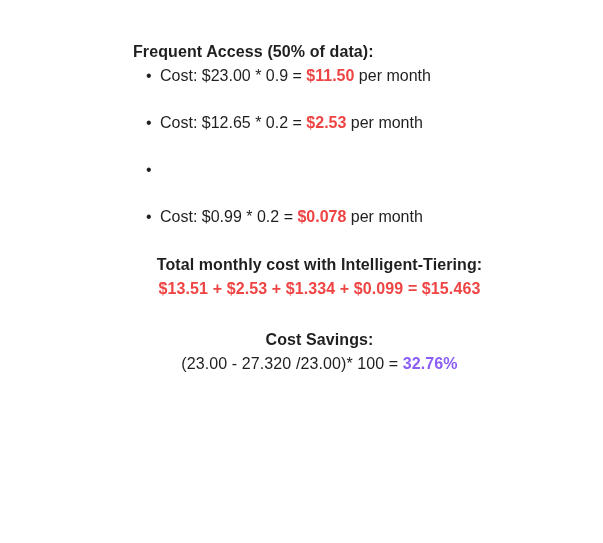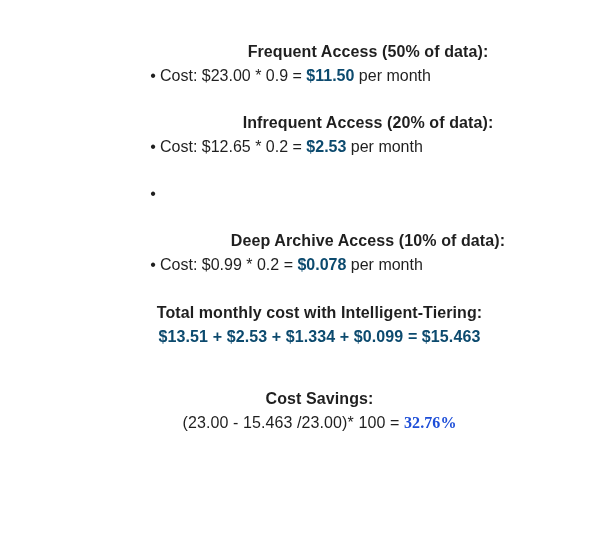--- a/index.html
+++ b/index.html
@@ -1,15 +1,15 @@
 <!DOCTYPE html>
 <html><head>
 <meta charset="utf-8">
 <style>
-  * { margin: 0; padding: 0; box-sizing: border-box; text-align: center; }
+  * { margin: 0; padding: 0; box-sizing: border-box; }
   html, body { background: #ffffff; }
   .canvas {
     position: relative;
     width: 603px;
     height: 543px;
     background: #ffffff;
     font-family: "Liberation Sans", "DejaVu Sans", sans-serif;
     font-size: 16px;
     line-height: 24px;
     color: #1f1f1f;
@@ -33,28 +33,28 @@
   }
   .bullet {
     display: inline-block;
     width: 14px;
     margin-left: 13px;
     flex: 0 0 14px;
     font-size: 16px;
   }
   .bullet-text { white-space: pre-wrap; }
   .bold { font-weight: 700; }
-  .teal { color: #0c4a6e; }
-  .green { color: #1d4ed8; font-family: Liberation Serif, serif; }
+  .teal { color: #ef4444; }
+  .green { color: #8b5cf6; }
   .total-block {
     margin-top: 24px;
     text-align: center;
   }
   .savings-block {
-    margin-top: 38px;
+    margin-top: 27px;
     text-align: center;
   }
   .centered-line { line-height: 24px; letter-spacing: 0.1px; padding-left: 36px; }
   .formula-line { white-space: pre-wrap; }
 </style>
 </head>
 <body>
 
 <div class="canvas">
 
@@ -62,46 +62,44 @@
 
     <section class="tier">
       <div class="tier-heading">Frequent Access (50% of data):</div>
       <div class="bullet-line">
         <span class="bullet">•</span>
         <span class="bullet-text"><span>Cost: $23.00 * 0.9 = </span><span class="teal bold">$11.50</span><span> per month</span></span>
       </div>
     </section>
 
     <section class="tier">
-      <div class="tier-heading">Infrequent Access (20% of data):</div>
       <div class="bullet-line">
         <span class="bullet">•</span>
         <span class="bullet-text"><span>Cost: $12.65 * 0.2 = </span><span class="teal bold">$2.53</span><span> per month</span></span>
       </div>
     </section>
 
     <section class="tier">
       <div class="bullet-line">
         <span class="bullet">•</span>
       </div>
     </section>
 
     <section class="tier">
-      <div class="tier-heading">Deep Archive Access (10% of data):</div>
       <div class="bullet-line">
         <span class="bullet">•</span>
         <span class="bullet-text"><span>Cost: $0.99 * 0.2 = </span><span class="teal bold">$0.078</span><span> per month</span></span>
       </div>
     </section>
 
   </div>
 
   <div class="total-block">
     <div class="centered-line bold">Total monthly cost with Intelligent-Tiering:</div>
     <div class="centered-line teal bold formula-line">$13.51 + $2.53 + $1.334 + $0.099 = $15.463</div>
   </div>
 
   <div class="savings-block">
     <div class="centered-line bold">Cost Savings:</div>
-    <div class="centered-line formula-line"><span>(23.00 - 15.463 /23.00)* 100 = </span><span class="green bold">32.76%</span></div>
+    <div class="centered-line formula-line"><span>(23.00 - 27.320 /23.00)* 100 = </span><span class="green bold">32.76%</span></div>
   </div>
 
 </div>
 
 </body></html>

